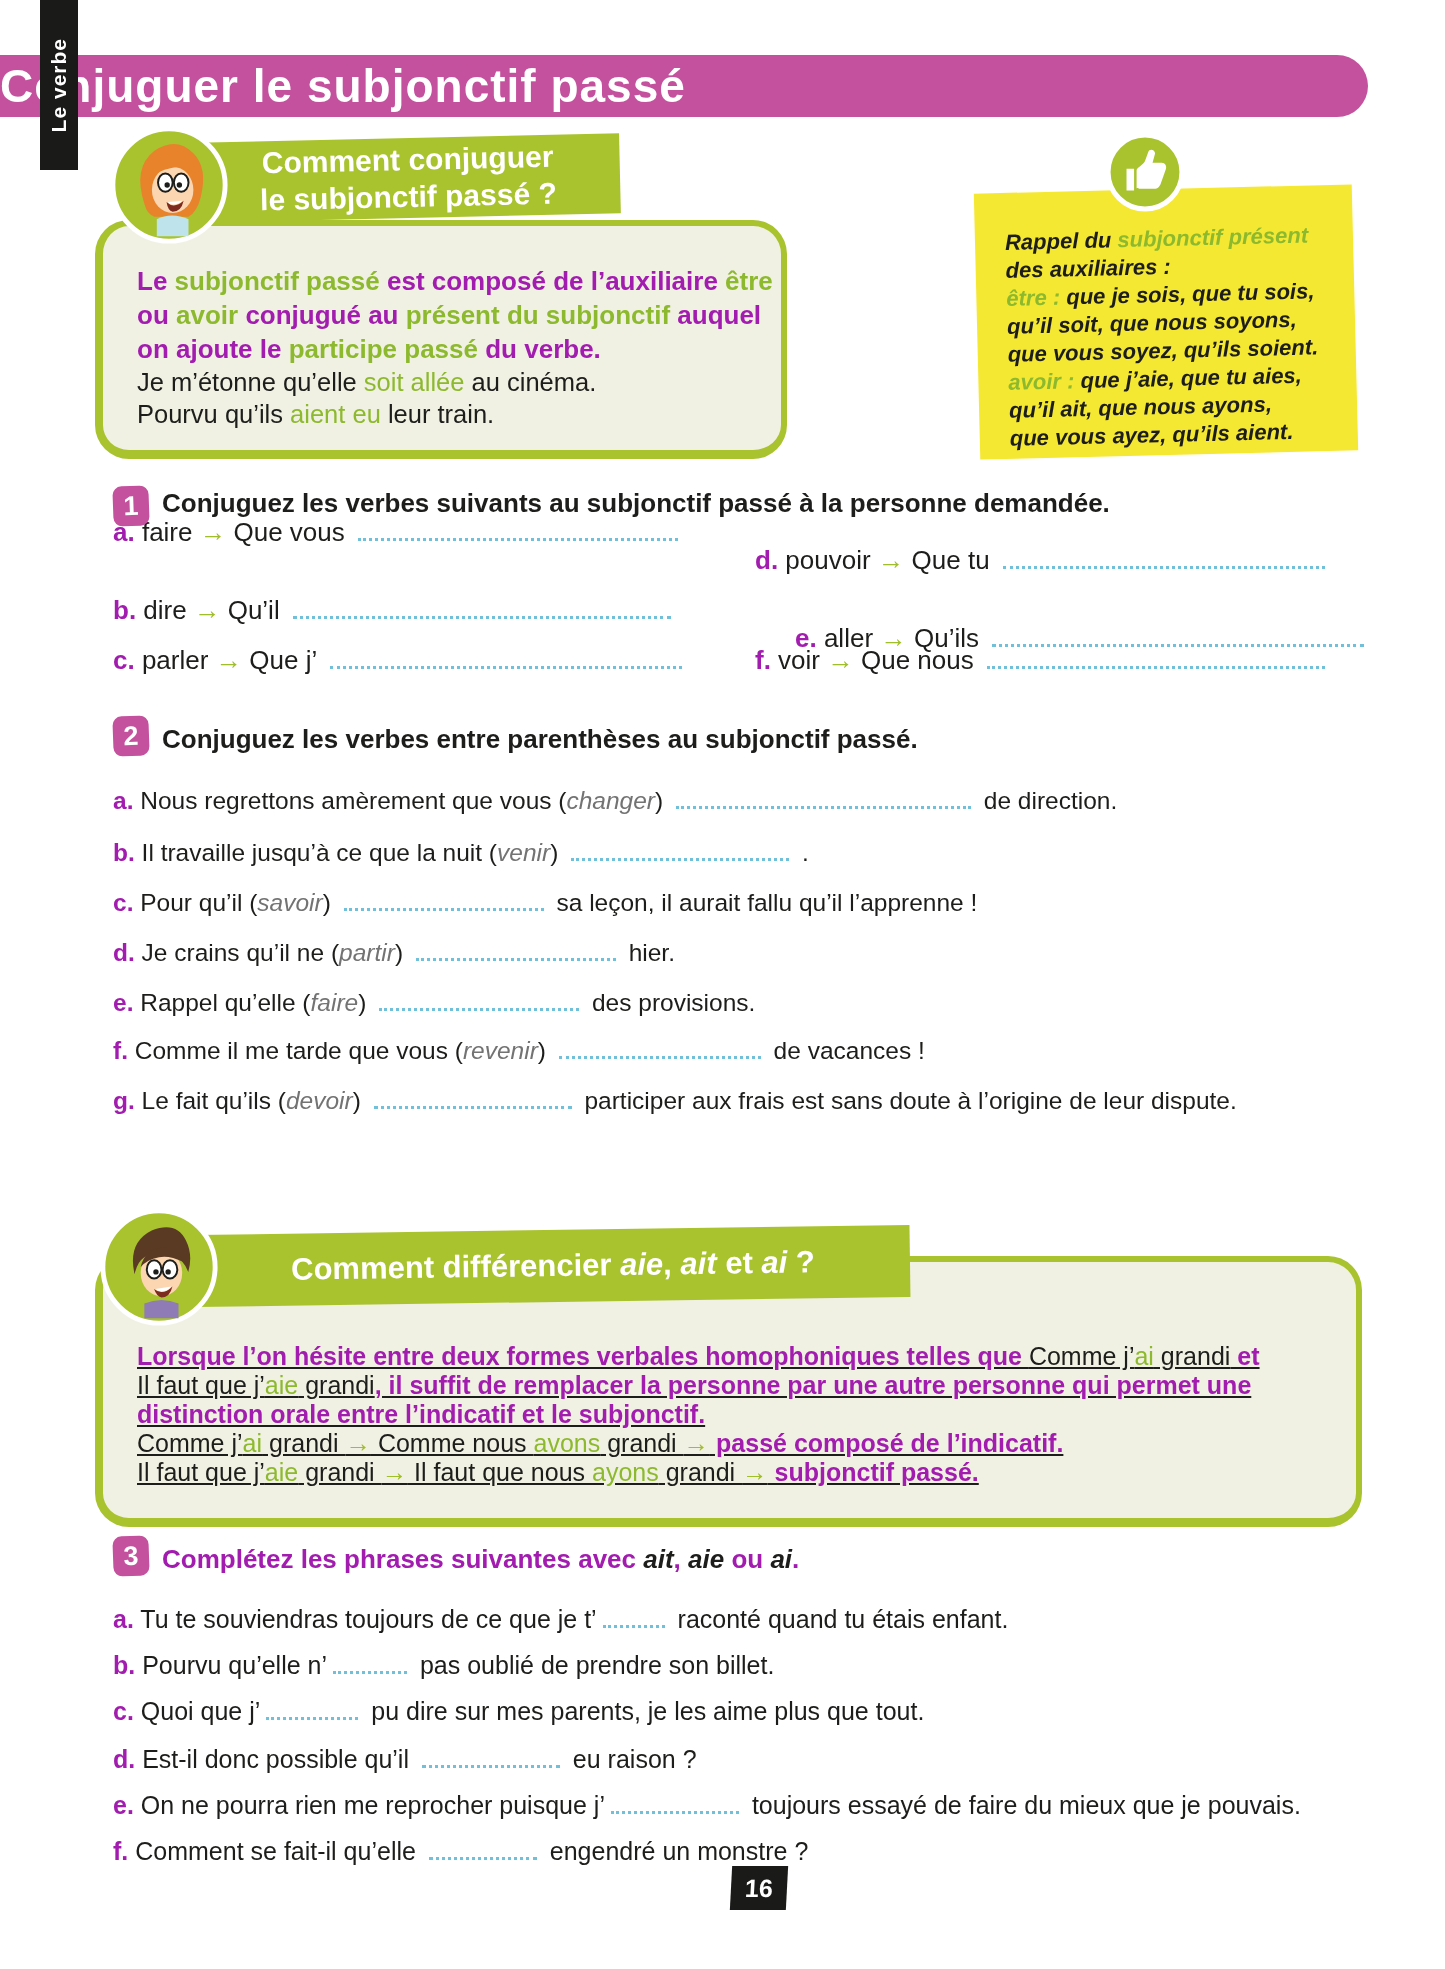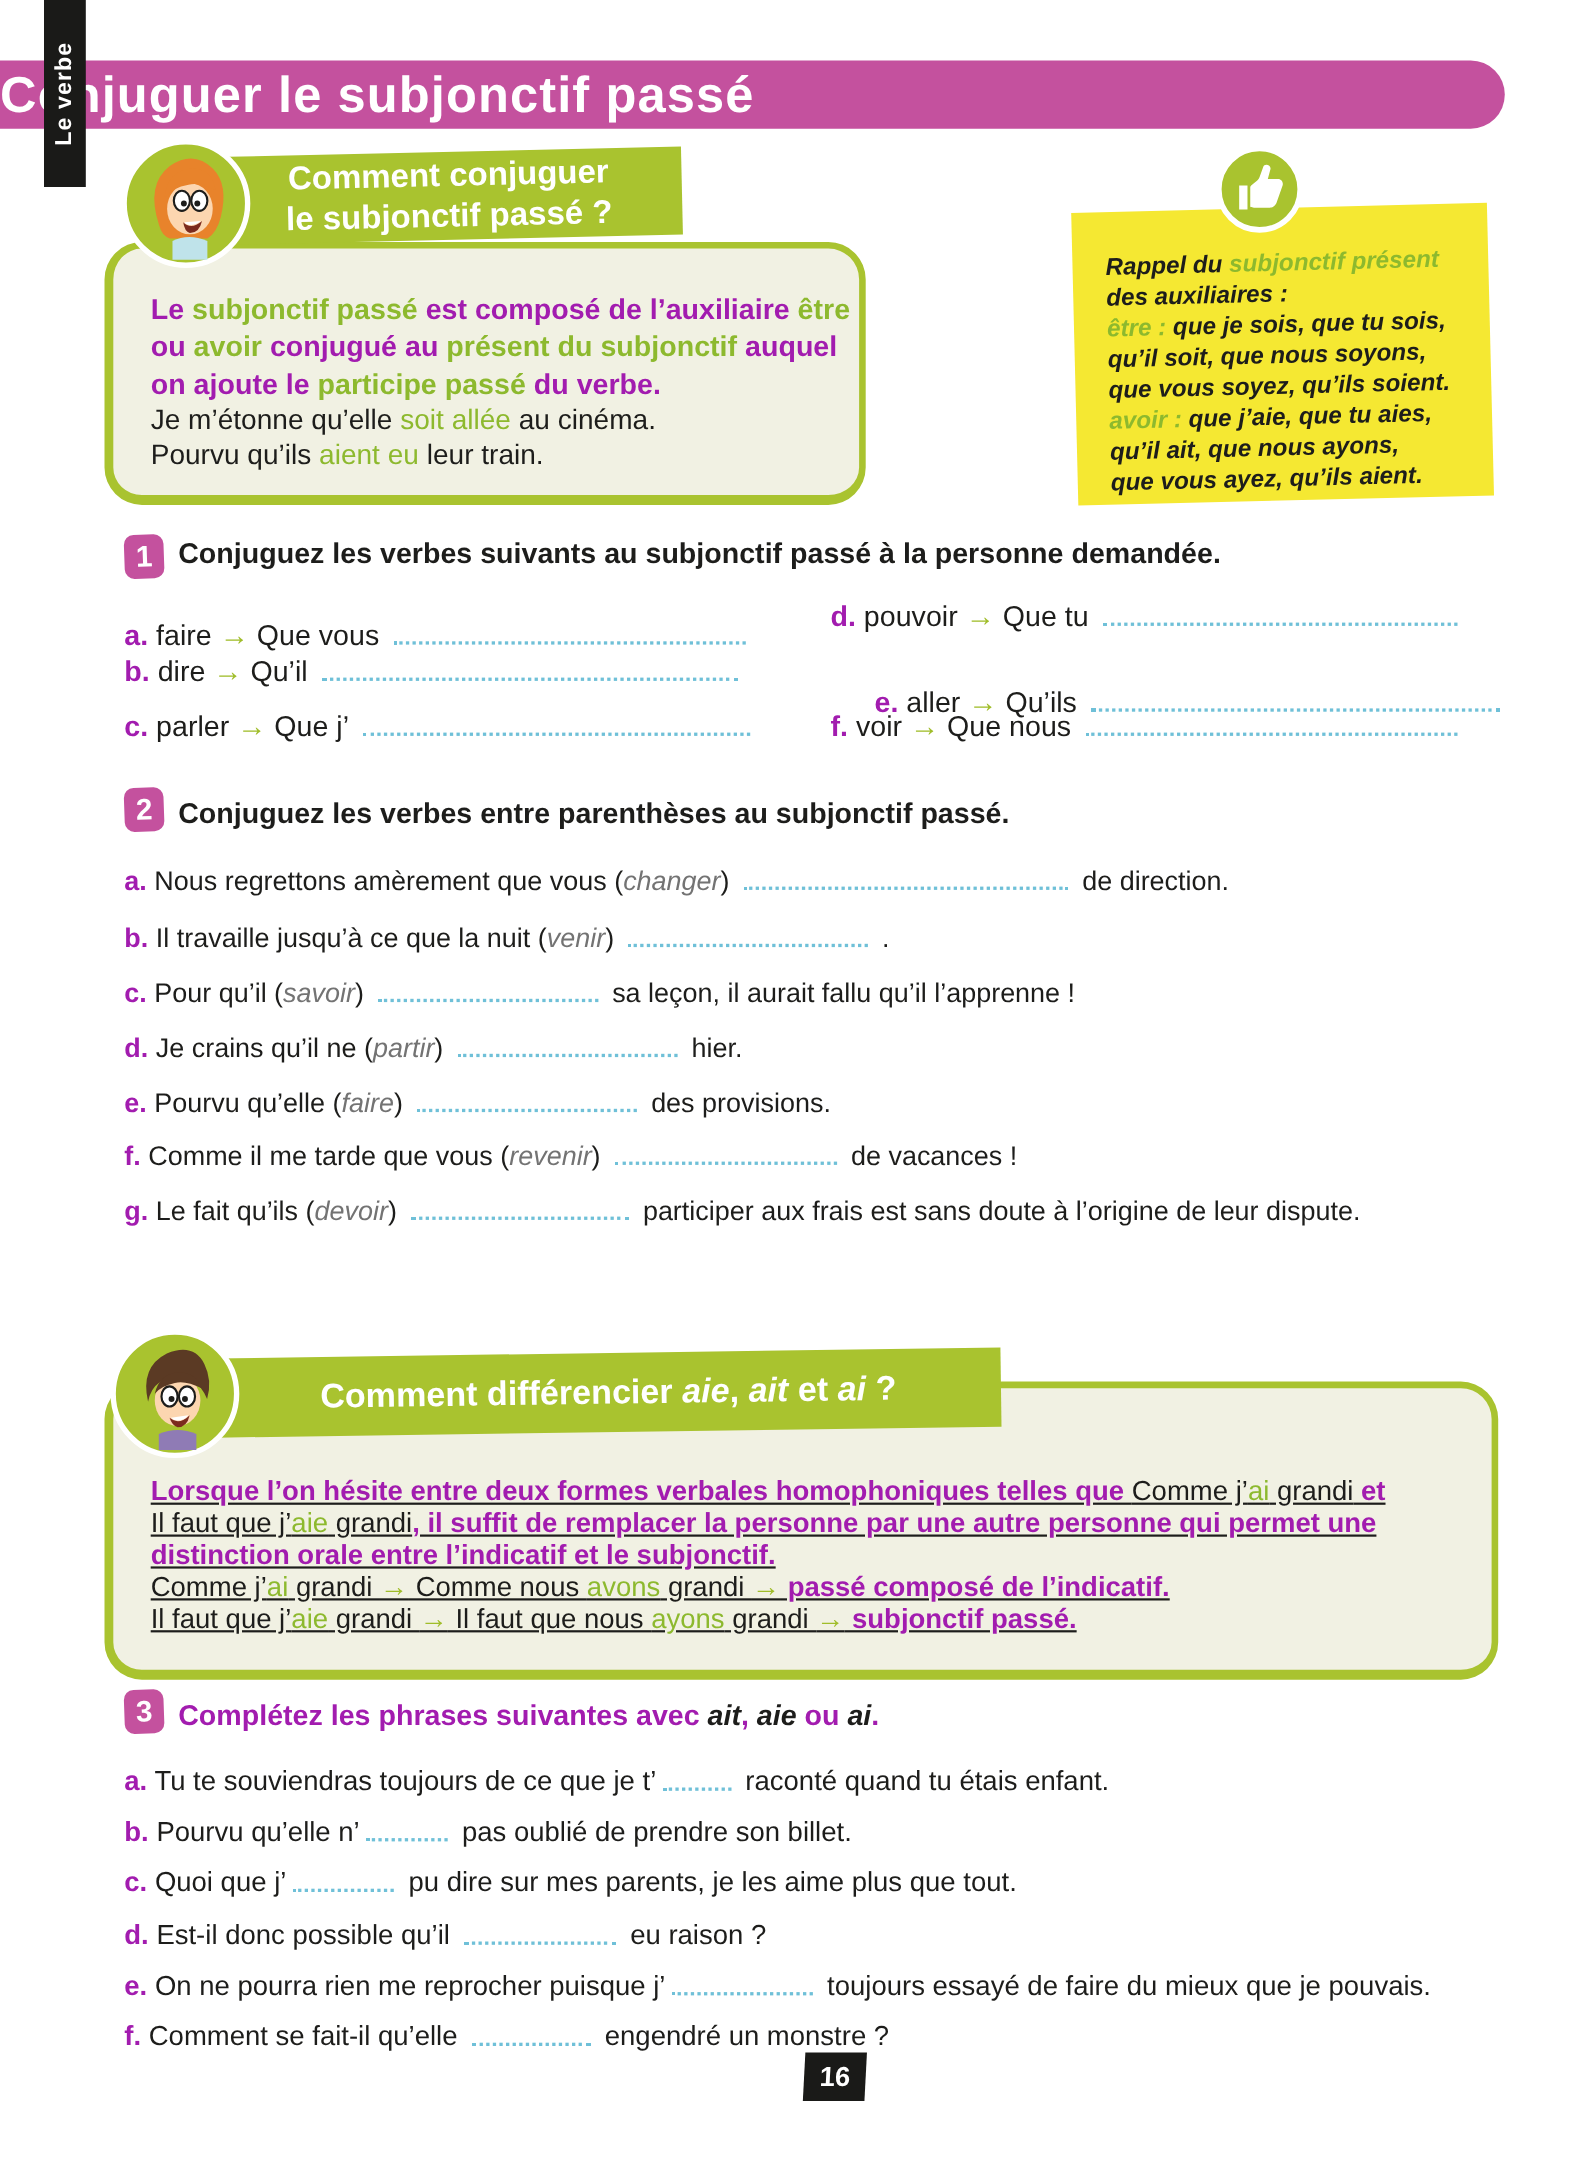--- a/index.html
+++ b/index.html
@@ -123,36 +123,36 @@
     <svg viewBox="0 0 100 100" width="84" height="84">
       <circle cx="50" cy="50" r="44" fill="#a9c32f" stroke="#ffffff" stroke-width="6"></circle>
       <path fill="#ffffff" d="M28 46 h9 v26 h-9 z M40 70 V48 c0-3 8-6 10-11 l4-11 c1-4 8-3 8 2 l-3 11 h11 c4 0 6 4 5 7 l-6 17 c-1 4-4 7-8 7 H44 c-2 0-4-2-4-0 z"></path>
     </svg>
   </div>
 
   <div class="abs badge" style="left:113px;top:486px;">
     <span>1</span>
   </div>
   <div class="abs ex-title" style="left:162px;top:488px;">Conjuguez les verbes suivants au subjonctif passé à la personne demandée.</div>
-  <div class="abs item" style="left:113px;top:562px;text-align:center;"><span class="s-b">a.</span><span class="s-r"> faire </span><span class="s-a">→</span><span class="s-r"> Que vous </span><span class="dots" style="width: 320px;"></span></div>
+  <div class="abs item" style="left:113px;top:517px;text-align:center;"><span class="s-b">a.</span><span class="s-r"> faire </span><span class="s-a">→</span><span class="s-r"> Que vous </span><span class="dots" style="width: 320px;"></span></div>
   <div class="abs item" style="left:113px;top:595px;"><span class="s-b">b.</span><span class="s-r"> dire </span><span class="s-a">→</span><span class="s-r"> Qu’il </span><span class="dots" style="width: 378px;"></span></div>
   <div class="abs item" style="left:113px;top:645px;"><span class="s-b">c.</span><span class="s-r"> parler </span><span class="s-a">→</span><span class="s-r"> Que j’ </span><span class="dots" style="width: 352px;"></span></div>
   <div class="abs item" style="left:755px;top:545px;"><span class="s-b">d.</span><span class="s-r"> pouvoir </span><span class="s-a">→</span><span class="s-r"> Que tu </span><span class="dots" style="width: 322px;"></span></div>
   <div class="abs item" style="left:795px;top:595px;margin-top:28px;"><span class="s-b">e.</span><span class="s-r"> aller </span><span class="s-a">→</span><span class="s-r"> Qu’ils </span><span class="dots" style="width: 372px;"></span></div>
   <div class="abs item" style="left:755px;top:645px;"><span class="s-b">f.</span><span class="s-r"> voir </span><span class="s-a">→</span><span class="s-r"> Que nous </span><span class="dots" style="width: 338px;"></span></div>
 
   <div class="abs badge" style="left:113px;top:716px;">
     <span>2</span>
   </div>
   <div class="abs ex-title" style="left:162px;top:724px;">Conjuguez les verbes entre parenthèses au subjonctif passé.</div>
   <div class="abs item item-sm" style="left:113px;top:786px;"><span class="s-b">a.</span><span class="s-r"> Nous regrettons amèrement que vous (</span><span class="s-i">changer</span><span class="s-r">) </span><span class="dots" style="width: 295px;"></span><span class="s-r"> de direction.</span></div>
   <div class="abs item item-sm" style="left:113px;top:838px;"><span class="s-b">b.</span><span class="s-r"> Il travaille jusqu’à ce que la nuit (</span><span class="s-i">venir</span><span class="s-r">) </span><span class="dots" style="width: 218px;"></span><span class="s-r"> .</span></div>
   <div class="abs item item-sm" style="left:113px;top:938px;"><span class="s-b">d.</span><span class="s-r"> Je crains qu’il ne (</span><span class="s-i">partir</span><span class="s-r">) </span><span class="dots" style="width: 200px;"></span><span class="s-r"> hier.</span></div>
   <div class="abs item item-sm" style="left:113px;top:888px;"><span class="s-b">c.</span><span class="s-r"> Pour qu’il (</span><span class="s-i">savoir</span><span class="s-r">) </span><span class="dots" style="width: 200px;"></span><span class="s-r"> sa leçon, il aurait fallu qu’il l’apprenne !</span></div>
-  <div class="abs item item-sm" style="left:113px;top:988px;"><span class="s-b">e.</span><span class="s-r"> Pourvu qu’elle (</span><span class="s-i">faire</span><span class="s-r">) </span><span class="dots" style="width: 200px;"></span><span class="s-r"> des provisions.</span></div>
+  <div class="abs item item-sm" style="left:113px;top:988px;"><span class="s-b">e.</span><span class="s-r"> Rappel qu’elle (</span><span class="s-i">faire</span><span class="s-r">) </span><span class="dots" style="width: 200px;"></span><span class="s-r"> des provisions.</span></div>
   <div class="abs item item-sm" style="left:113px;top:1036px;"><span class="s-b">f.</span><span class="s-r"> Comme il me tarde que vous (</span><span class="s-i">revenir</span><span class="s-r">) </span><span class="dots" style="width: 202px;"></span><span class="s-r"> de vacances !</span></div>
   <div class="abs item item-sm" style="left:113px;top:1086px;"><span class="s-b">g.</span><span class="s-r"> Le fait qu’ils (</span><span class="s-i">devoir</span><span class="s-r">) </span><span class="dots" style="width: 198px;"></span><span class="s-r"> participer aux frais est sans doute à l’origine de leur dispute.</span></div>
 
   <div class="abs frame frame2"></div>
   <div class="abs band band2"><span class="s-w">Comment différencier </span><span class="s-wi">aie</span><span class="s-w">, </span><span class="s-wi">ait</span><span class="s-w"> et </span><span class="s-wi">ai</span><span class="s-w"> ?</span></div>
   <div class="abs avatar avatar2">
     <svg viewBox="0 0 100 100" width="122" height="122">
       <circle cx="50" cy="50" r="46" fill="#a9c32f" stroke="#ffffff" stroke-width="4"></circle>
       <path d="M30 56 Q24 30 44 20 Q64 12 72 28 Q78 40 74 54 Q70 44 62 40 Q48 34 38 42 Q32 46 30 56 Z" fill="#5b3a24"></path>
       <ellipse cx="52" cy="55" rx="17" ry="19" fill="#fcd6b0"></ellipse>

